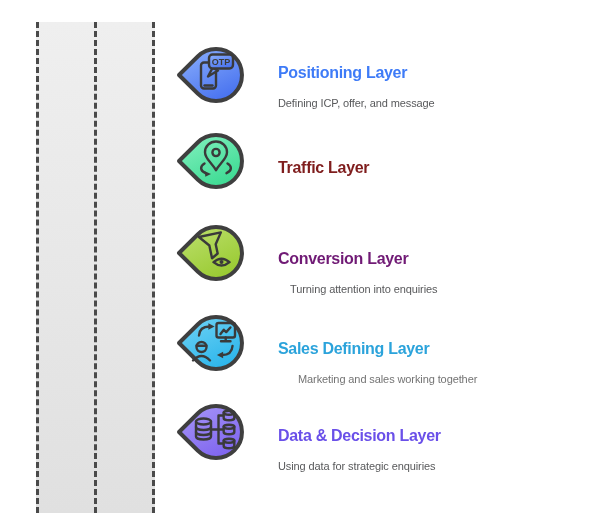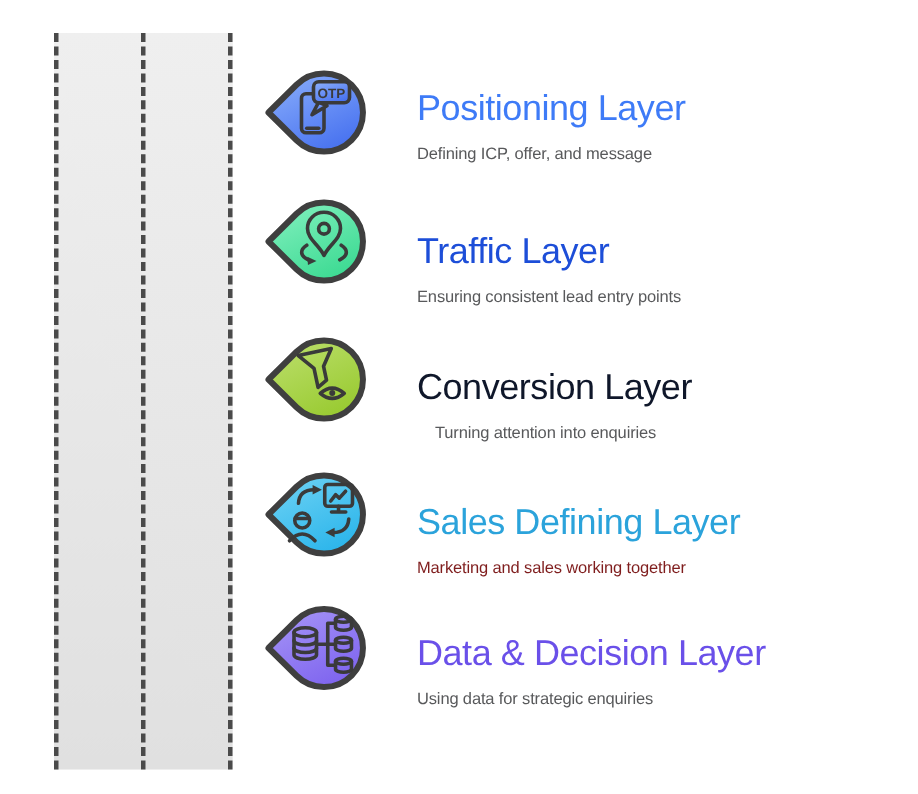--- a/index.html
+++ b/index.html
@@ -37,22 +37,22 @@
     width: 72px;
     height: 66px;
   }
   .icon-slot svg { display: block; }
   .text-slot {
     position: absolute;
     left: 278px;
     white-space: nowrap;
   }
   .layer-title {
-    font-size: 24px;
-    font-weight: 400;
+    font-size: 16px;
+    font-weight: 700;
     letter-spacing: -0.3px;
     line-height: 24px;
   }
   .layer-desc {
     margin-top: 10px;
     font-size: 11px;
     font-weight: 400;
     letter-spacing: -0.1px;
     line-height: 17px;
   }
@@ -111,42 +111,41 @@
       <g class="glyph" stroke="#3A3A3A">
         <path d="M41,13.5 c-6.2,0 -11,4.8 -11,10.8 c0,4.4 2.9,7.5 5.9,10.9 c1.9,2.2 3.8,4.5 5.1,7.1 c1.3,-2.6 3.2,-4.9 5.1,-7.1 c3,-3.4 5.9,-6.5 5.9,-10.9 c0,-6 -4.8,-10.8 -11,-10.8 Z"></path>
         <circle cx="41" cy="24.5" r="3.6"></circle>
         <path d="M29.5,35.5 c-4.5,2.8 -4.8,7 1,9.7"></path>
         <polygon points="36,46 29.9,43.2 30.3,48.7" stroke="none" fill="#3A3A3A"></polygon>
         <path d="M52.5,35.5 c4.5,2.8 4.8,7 -1,9.7"></path>
       </g>
     </svg>
   </div>
   <div class="text-slot" style="top:156px">
-    <div class="layer-title" style="color: #1d4ed8;">Traffic Layer</div>
-    <div class="layer-desc" style="color: rgb(88, 89, 91);">Ensuring consistent lead entry points</div>
+    <div class="layer-title" style="color: #7f1d1d;">Traffic Layer</div>
   </div>
 
   <div class="icon-slot" style="top:220px">
     <svg width="72" height="66" viewBox="0 0 72 66">
       <defs>
         <linearGradient id="g3" x1="0" y1="0" x2="0.6" y2="1">
           <stop offset="0" stop-color="#BEE06F"></stop>
           <stop offset="1" stop-color="#9ACB33"></stop>
         </linearGradient>
       </defs>
       <path class="drop" d="M4,33 L22.7,14.5 A26,26 0 1 1 22.7,51.5 Z" fill="url(#g3)" stroke="#3F3F3F"></path>
       <g class="glyph" stroke="#3A3A3A">
         <path d="M26,14.5 L48.5,14.5 L41,25 L41,34.5 L34.5,38 L34.5,25 Z" transform="rotate(-12 37 26)"></path>
         <path d="M38.5,42.2 Q46.5,35.2 54.5,42.2 Q46.5,49 38.5,42.2 Z"></path>
         <circle cx="46.5" cy="42" r="2" stroke="none" fill="#3A3A3A"></circle>
       </g>
     </svg>
   </div>
   <div class="text-slot" style="top:247px">
-    <div class="layer-title" style="color: #0f172a;">Conversion Layer</div>
+    <div class="layer-title" style="color: #701a75;">Conversion Layer</div>
     <div class="layer-desc" style="color: rgb(88, 89, 91); margin-left: 12px;">Turning attention into enquiries</div>
   </div>
 
   <div class="icon-slot" style="top:310px">
     <svg width="72" height="66" viewBox="0 0 72 66">
       <defs>
         <linearGradient id="g4" x1="0" y1="0" x2="0.6" y2="1">
           <stop offset="0" stop-color="#72D4F5"></stop>
           <stop offset="1" stop-color="#2EB6EB"></stop>
         </linearGradient>
@@ -161,21 +160,21 @@
         <path d="M18,50.5 q8.5,-9 17,0"></path>
         <path d="M24,25.5 q0.6,-9 10.4,-9"></path>
         <polygon points="39.6,16.5 33.4,13.3 33.4,19.7" stroke="none" fill="#3A3A3A"></polygon>
         <path d="M57.5,36 q-0.6,9 -10.4,9"></path>
         <polygon points="41.9,45 48.1,41.8 48.1,48.2" stroke="none" fill="#3A3A3A"></polygon>
       </g>
     </svg>
   </div>
   <div class="text-slot" style="top:337px">
     <div class="layer-title" style="color: rgb(43, 163, 219);">Sales Defining Layer</div>
-    <div class="layer-desc" style="color: #7f1d1d;">Marketing and sales working together</div>
+    <div class="layer-desc" style="color: #737373; margin-left: 20px;">Marketing and sales working together</div>
   </div>
 
   <div class="icon-slot" style="top:399px">
     <svg width="72" height="66" viewBox="0 0 72 66">
       <defs>
         <linearGradient id="g5" x1="0" y1="0" x2="0.6" y2="1">
           <stop offset="0" stop-color="#A898F7"></stop>
           <stop offset="1" stop-color="#8066EF"></stop>
         </linearGradient>
       </defs>

